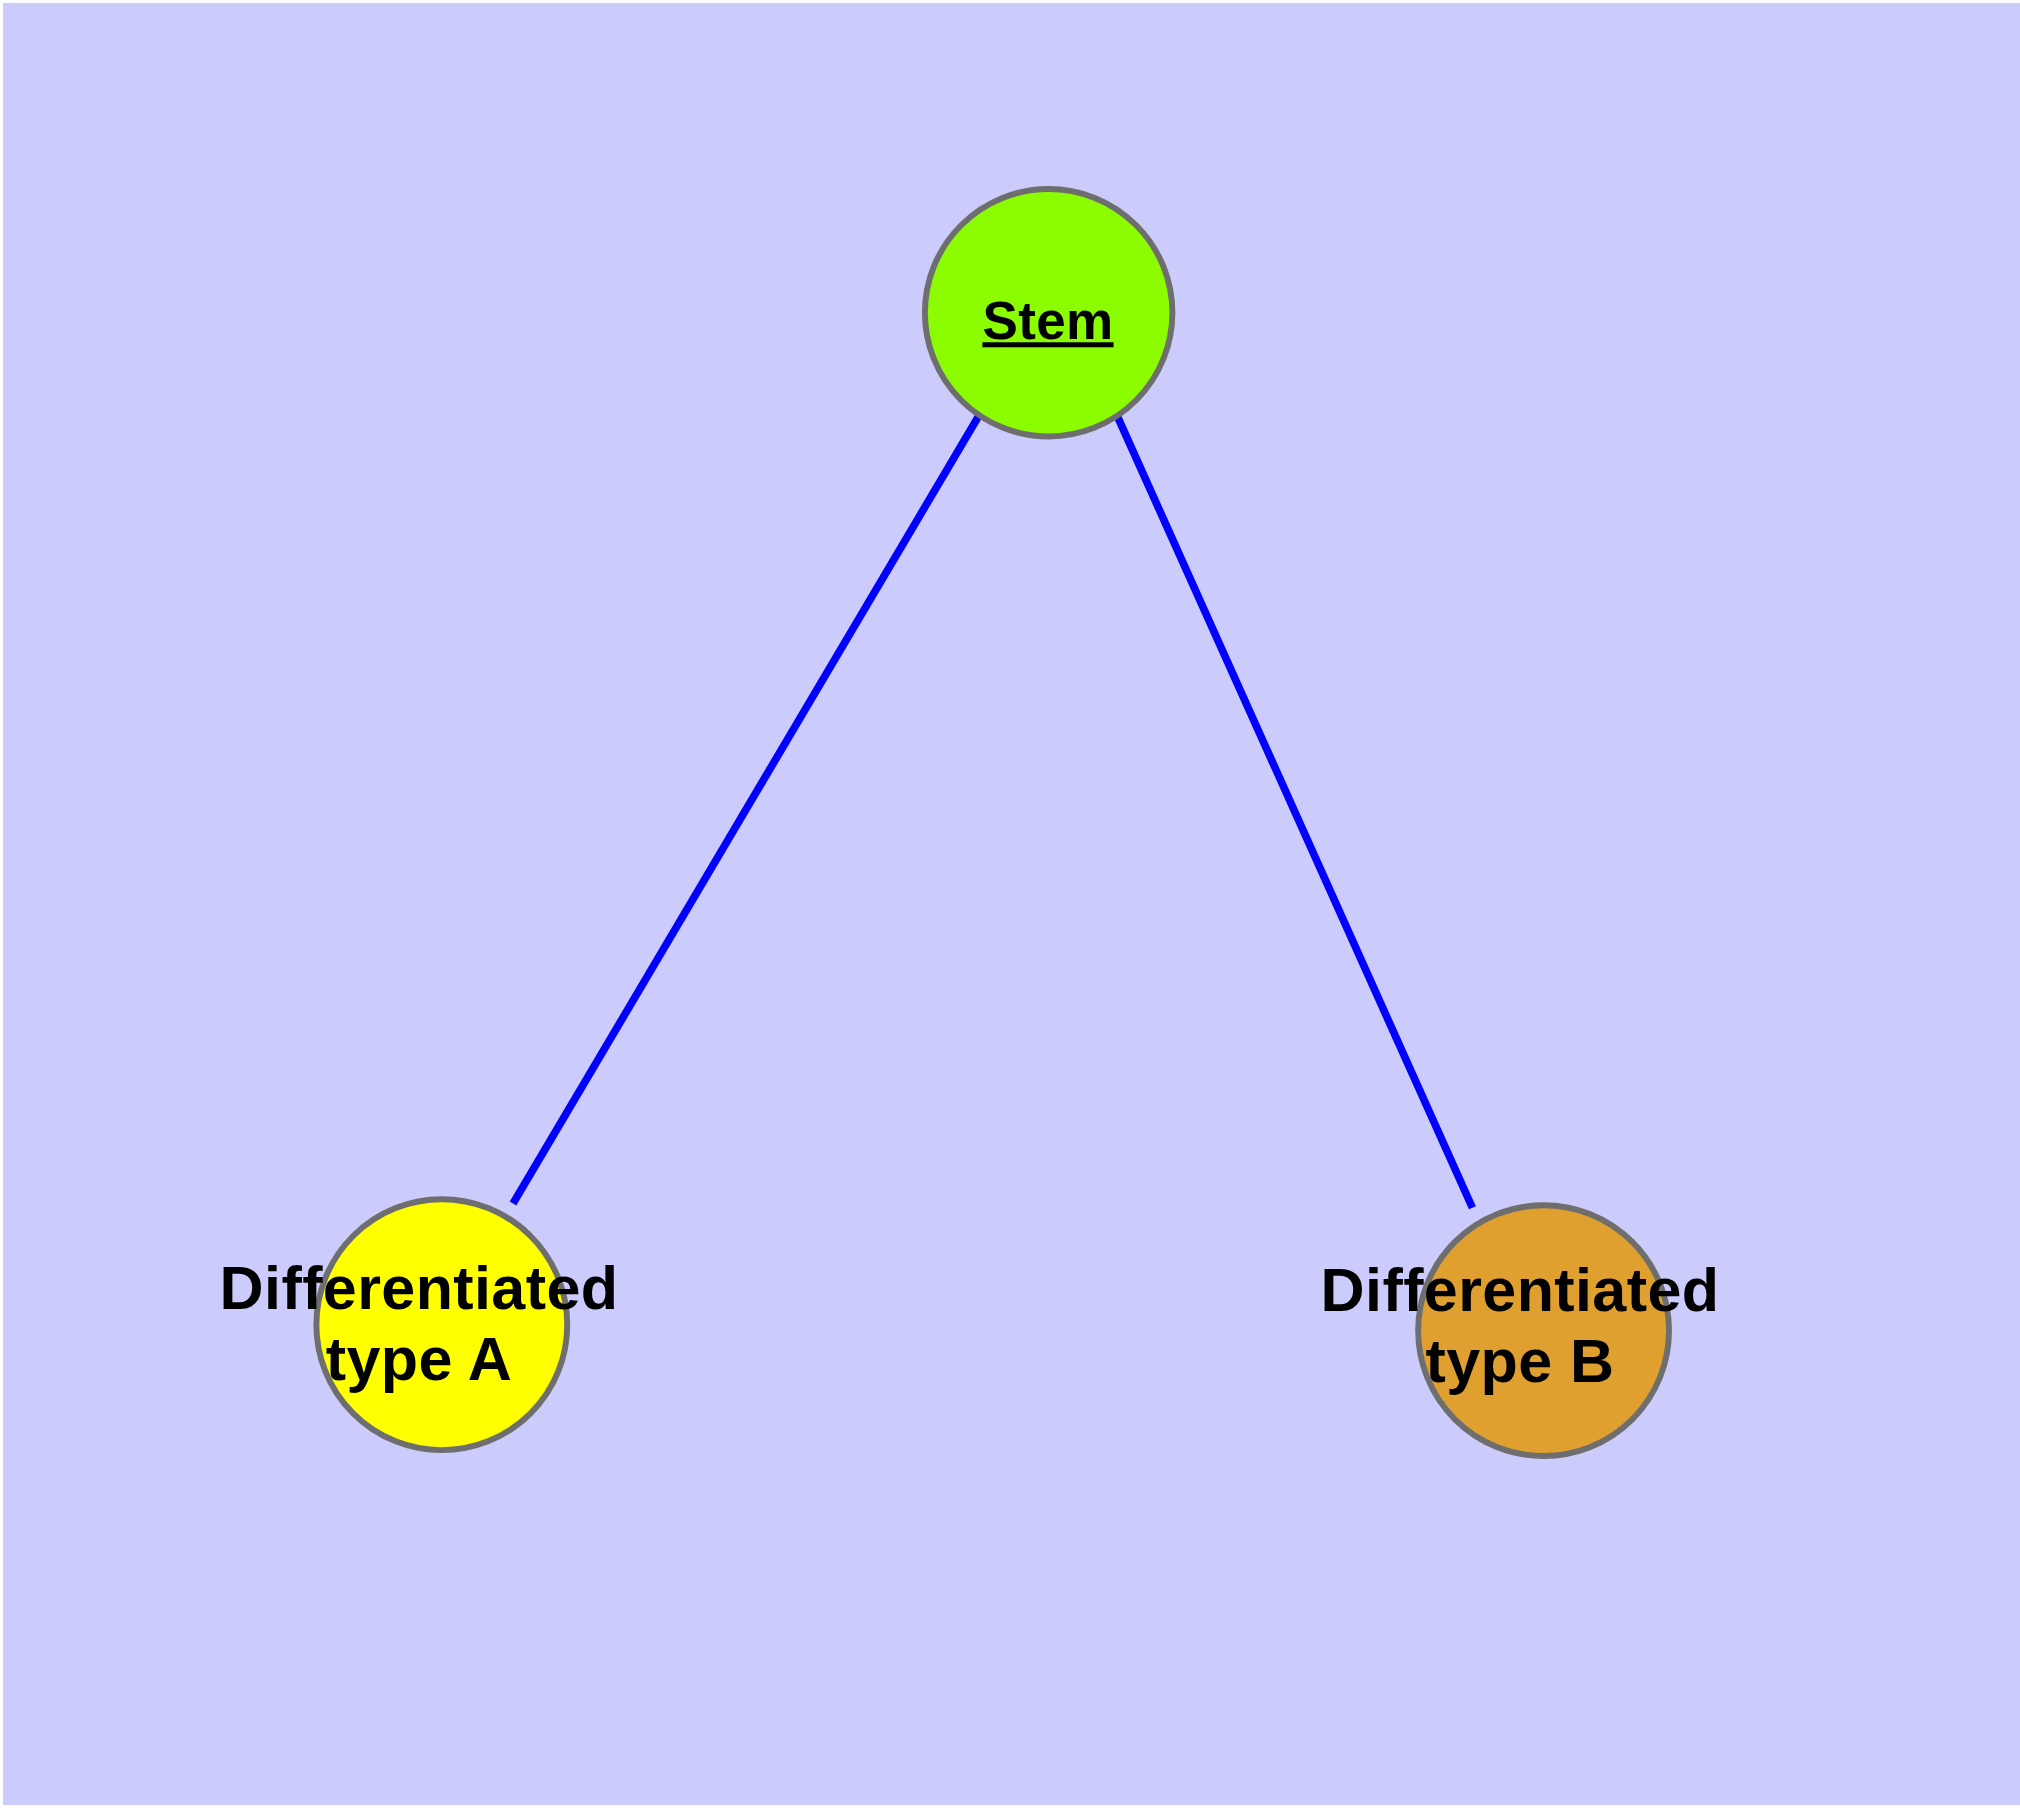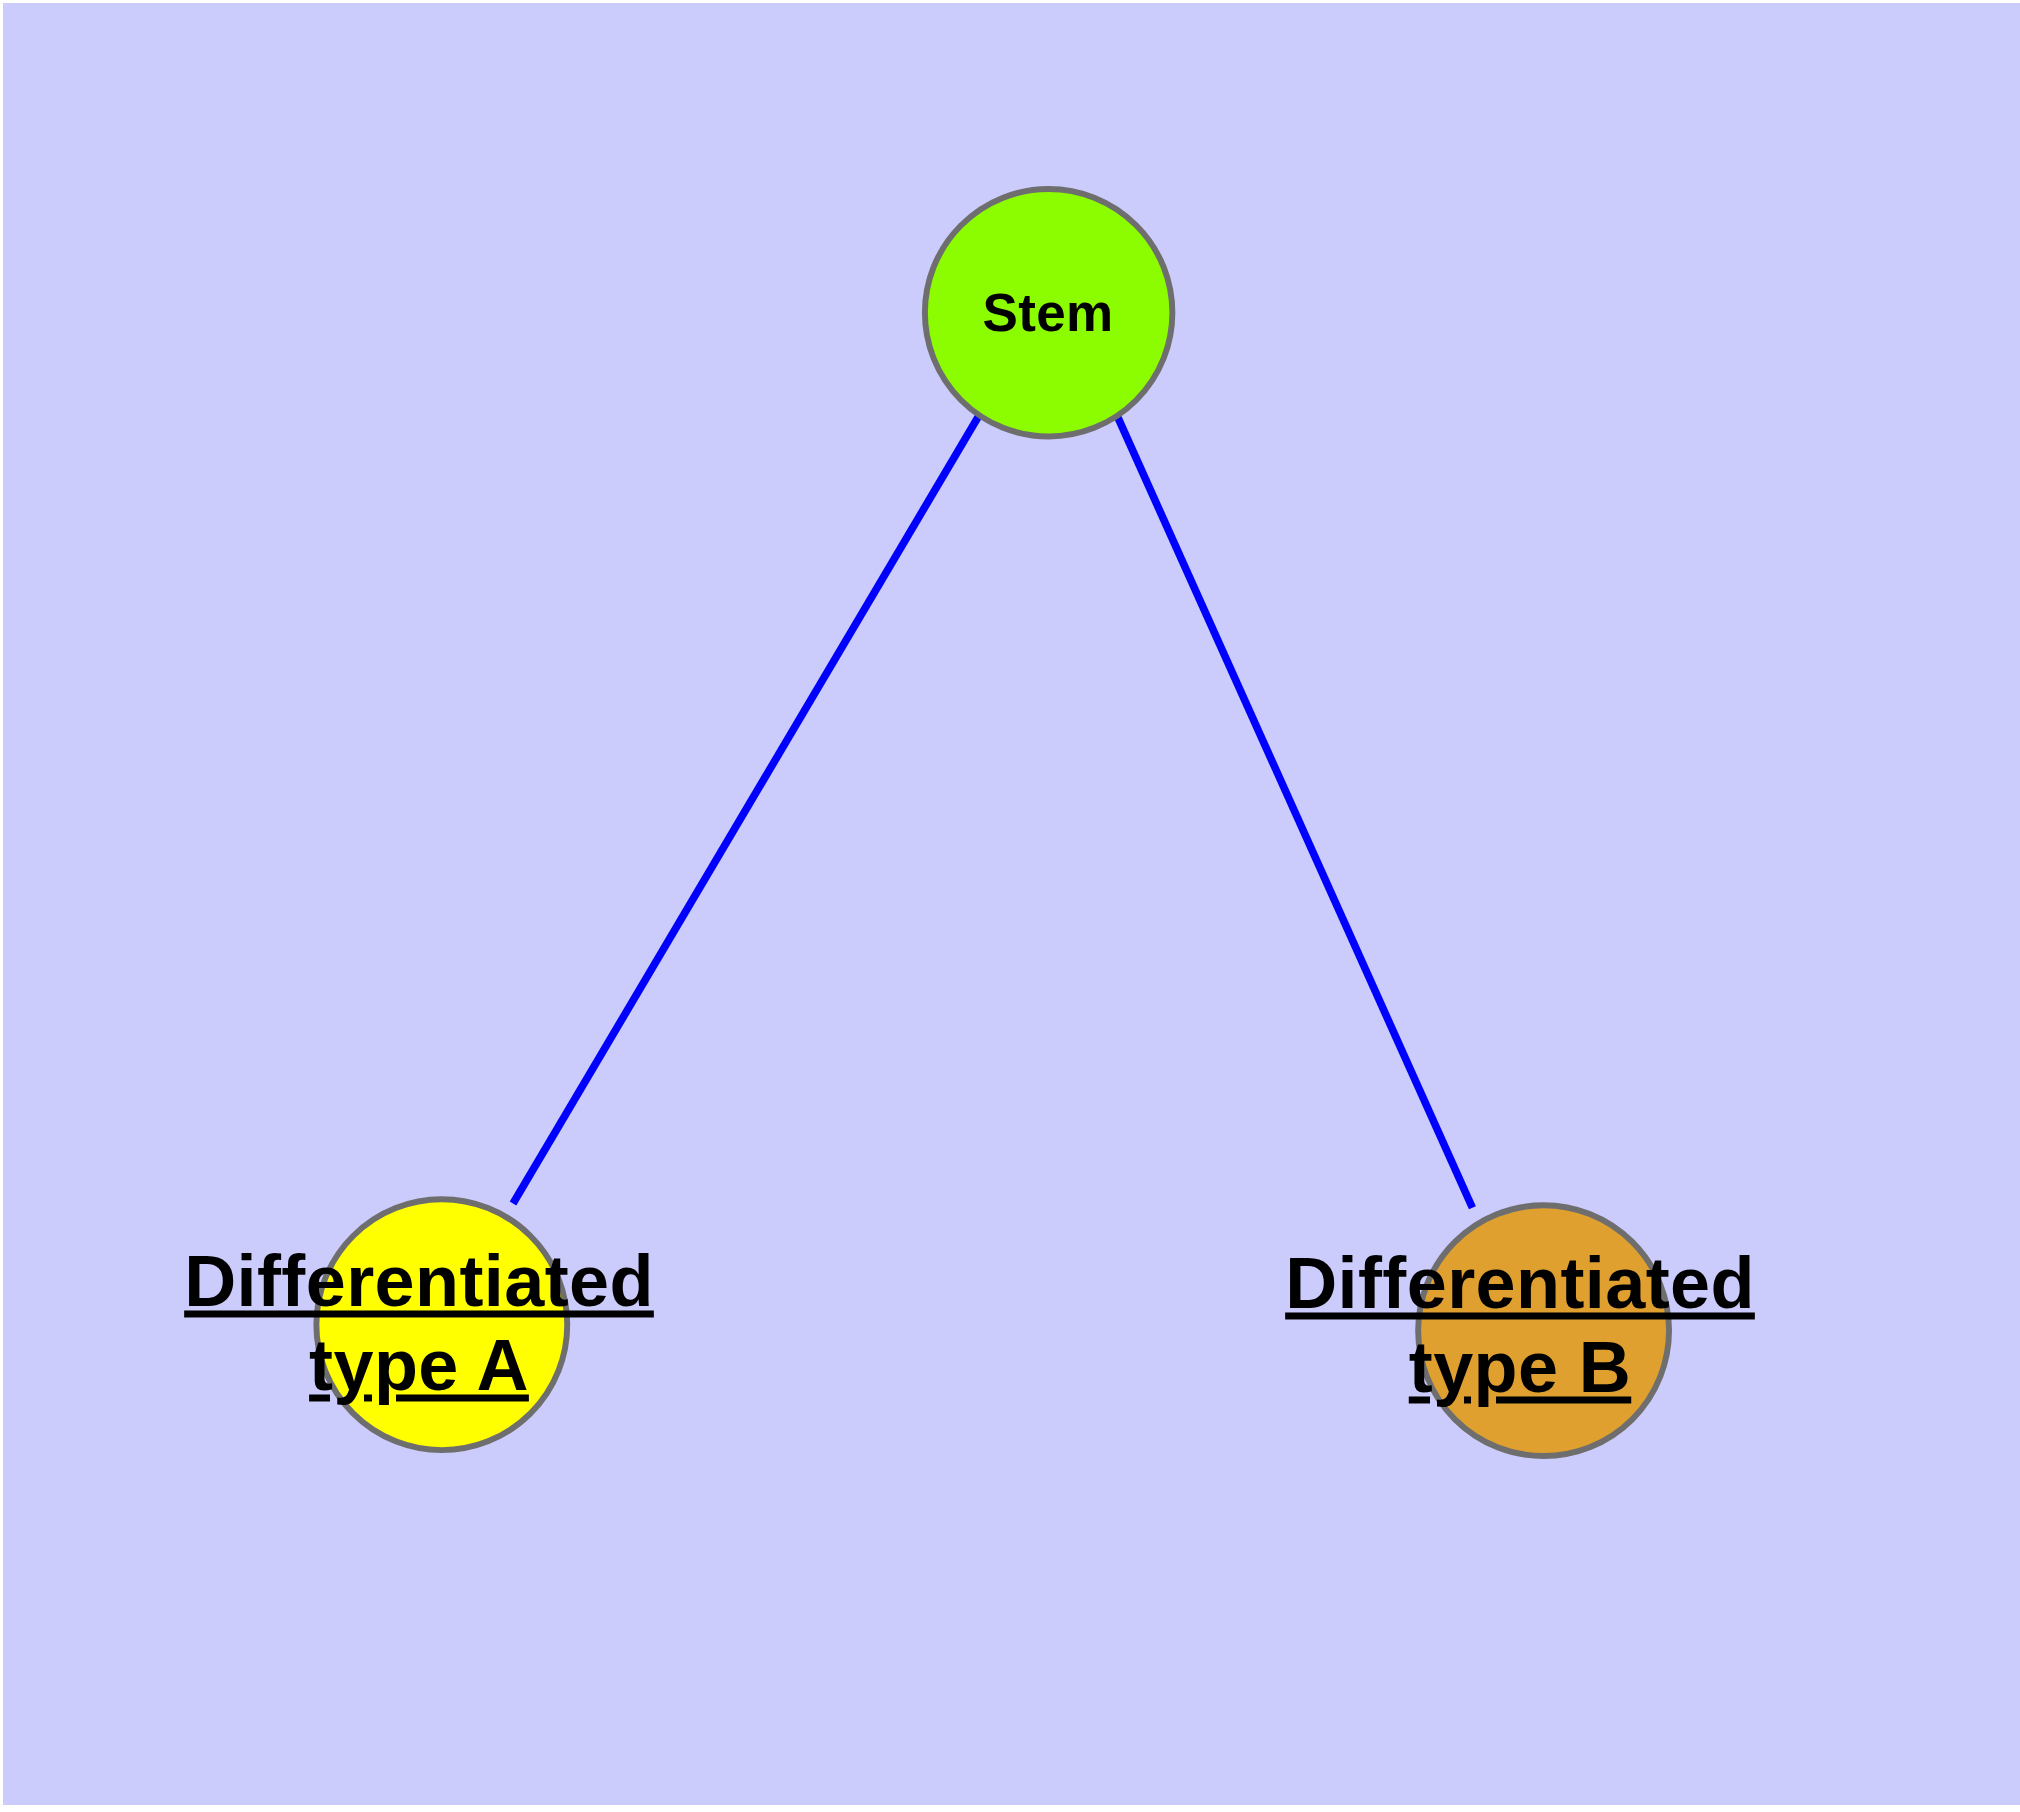--- a/index.html
+++ b/index.html
@@ -50,23 +50,22 @@
     line-height: 1.16;
     white-space: pre;
     pointer-events: none;
     transform: translate(-50%, -50%);
   }
   .node-label.stem {
     font-size: 53px;
     letter-spacing: 0.4px;
   }
   .node-label.leaf {
-    font-size: 72px;
+    font-size: 61px;
     letter-spacing: 0.4px;
-    text-decoration: underline;
   }
 </style>
 </head>
 <body>
 
 <div id="canvas">
 
   <div id="plot-area"></div>
 
   <svg id="graph-svg" viewBox="0 0 2384 2138">
@@ -74,21 +73,21 @@
       <line class="edge-line" x1="1155" y1="490" x2="605" y2="1420" stroke="#0000ff" stroke-width="9"></line>
       <line class="edge-line" x1="1318" y1="491" x2="1737" y2="1425" stroke="#0000ff" stroke-width="9"></line>
     </g>
     <g>
       <circle class="node-circle" cx="1237" cy="369" r="146" fill="#8cfc00" stroke="#6e6e6e"></circle>
       <circle class="node-circle" cx="521" cy="1563" r="148" fill="#ffff00" stroke="#6e6e6e"></circle>
       <circle class="node-circle" cx="1821" cy="1570" r="148" fill="#e0a030" stroke="#6e6e6e"></circle>
     </g>
   </svg>
 
-  <div class="node-label stem" style="left: 1048px; top: 313px;">Stem</div>
+  <div class="node-label stem" style="left: 1048px; top: 321px; text-decoration: underline;">Stem</div>
 
   <div class="node-label leaf" style="left: 419px; top: 1324px;">Differentiated
 type A</div>
 
   <div class="node-label leaf" style="left: 1520px; top: 1326px;">Differentiated
 type B</div>
 
 </div>
 
 

